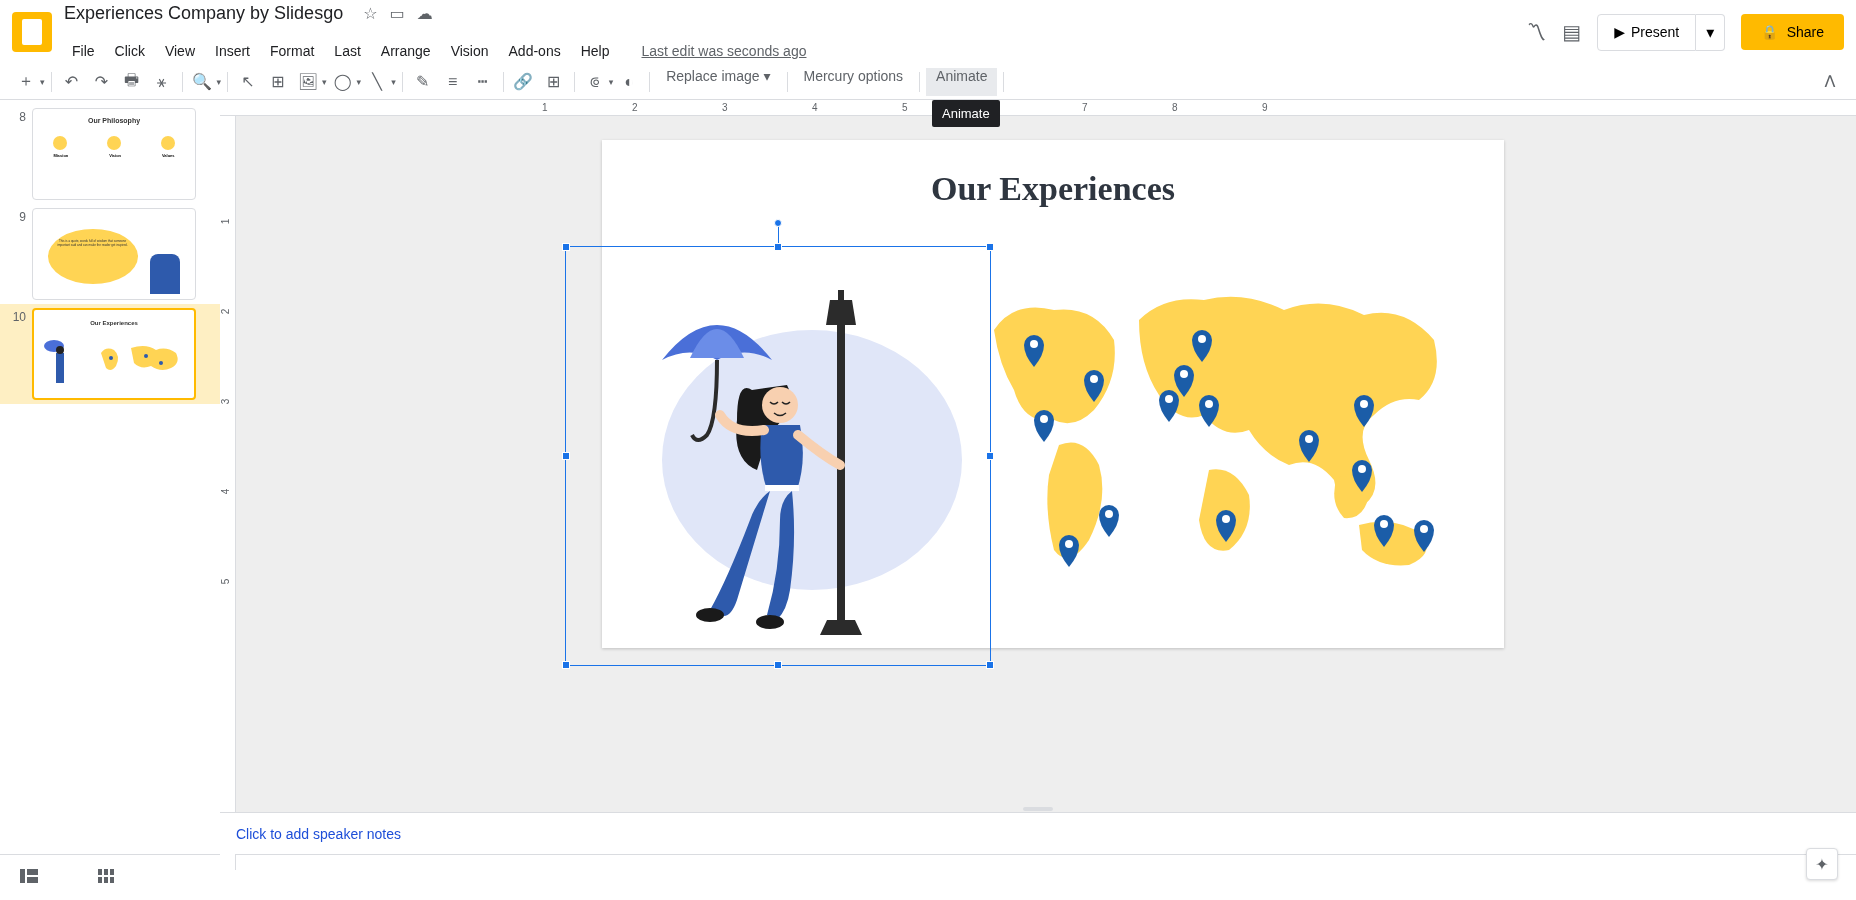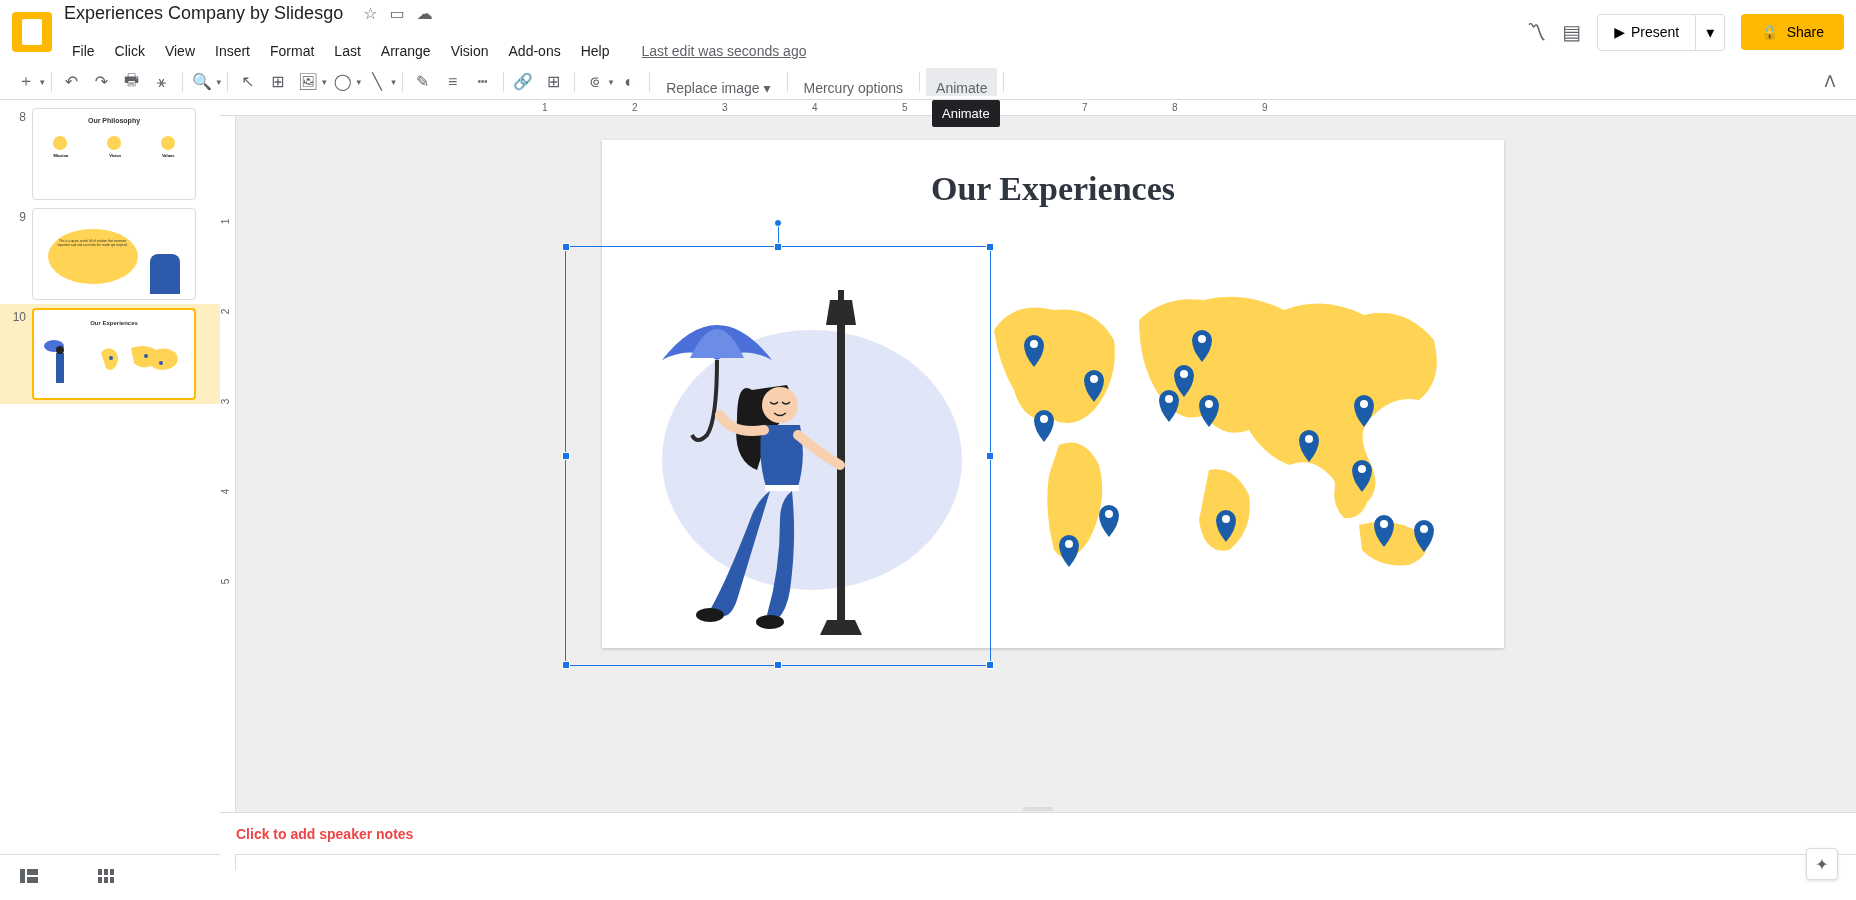--- a/index.html
+++ b/index.html
@@ -21,21 +21,21 @@
 .hr-icon { color:#5f6368; font-size:20px; cursor:pointer; }
 .present-btn { display:flex; align-items:center; gap:6px; border:1px solid #dadce0; border-radius:4px 0 0 4px; padding:8px 16px; font-size:14px; cursor:pointer; }
 .present-dd { border:1px solid #dadce0; border-left:none; border-radius:0 4px 4px 0; padding:8px 10px; cursor:pointer; }
 .share-btn { background:#ffba00; border-radius:4px; padding:10px 20px; font-size:14px; font-weight:500; display:flex; align-items:center; gap:8px; cursor:pointer; }
 
 
 .toolbar { display:flex; align-items:center; height:36px; border-bottom:1px solid #dadce0; padding:0 12px; gap:2px; position:relative; }
 .tool { width:28px; height:28px; display:flex; align-items:center; justify-content:center; cursor:pointer; color:#5f6368; border-radius:2px; font-size:16px; }
 .tool-dd { font-size:9px; margin-left:-2px; color:#5f6368; }
 .sep { width:1px; height:20px; background:#dadce0; margin:0 4px; }
-.txt-tool { padding:0 10px; font-size:14px; color:#5f6368; cursor:pointer; height:28px; display:flex; align-items:flex-end; }
+.txt-tool { padding:0 10px; font-size:14px; color:#5f6368; cursor:pointer; height:28px; display:flex; align-items:flex-start; }
 .txt-tool.active { background:#e8eaed; }
 .collapse { margin-left:auto; }
 .tooltip { position:absolute; background:#202124; color:#fff; padding:6px 10px; font-size:13px; border-radius:2px; top:36px; left:932px; z-index:100; }
 
 
 .main { display:flex; height:calc(100% - 100px - 46px); }
 
 
 .filmstrip { width:220px; overflow-y:auto; padding:4px 0; position:relative; }
 .filmstrip::-webkit-scrollbar { width:12px; }
@@ -103,21 +103,21 @@
 
 
 .illust { position:absolute; left:20px; top:120px; width:340px; height:380px; }
 
 
 .worldmap { position:absolute; right:40px; top:130px; width:500px; height:330px; }
 
 
 .notes-bar { height:42px; background:#fff; border-top:1px solid #dadce0; display:flex; align-items:center; padding:0 16px; position:relative; }
 .notes-bar::before { content:''; position:absolute; top:-6px; left:50%; width:30px; height:4px; background:#dadce0; border-radius:2px; transform:translateX(-50%); }
-.notes-text { color:#ef4444; font-size:14px;font-weight:bold; }
+.notes-text { color:#1d4ed8; font-size:14px; }
 
 
 .footer { height:46px; border-top:1px solid #dadce0; display:flex; align-items:center; padding:0 20px; gap:60px; }
 .footer-icon { color:#5f6368; cursor:pointer; }
 .explore { position:absolute; right:18px; bottom:20px; width:32px; height:32px; background:#fff; border:1px solid #dadce0; border-radius:4px; display:flex; align-items:center; justify-content:center; box-shadow:0 1px 3px rgba(0,0,0,.15); cursor:pointer; color:#5f6368; }
 </style>
 </head>
 <body>
 
 <div class="header">

